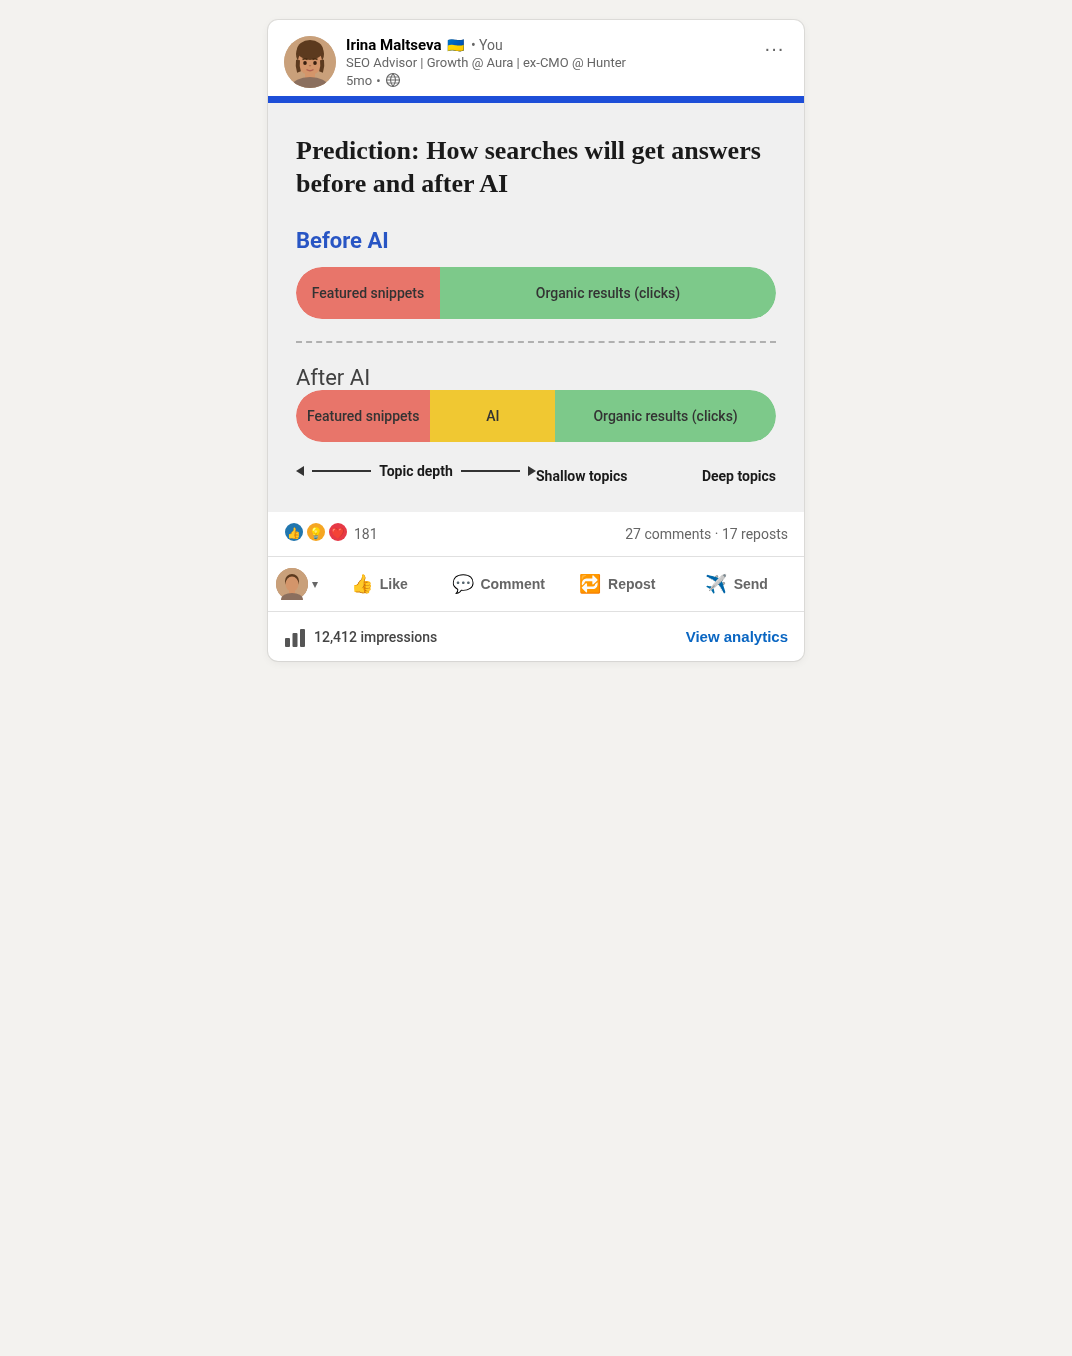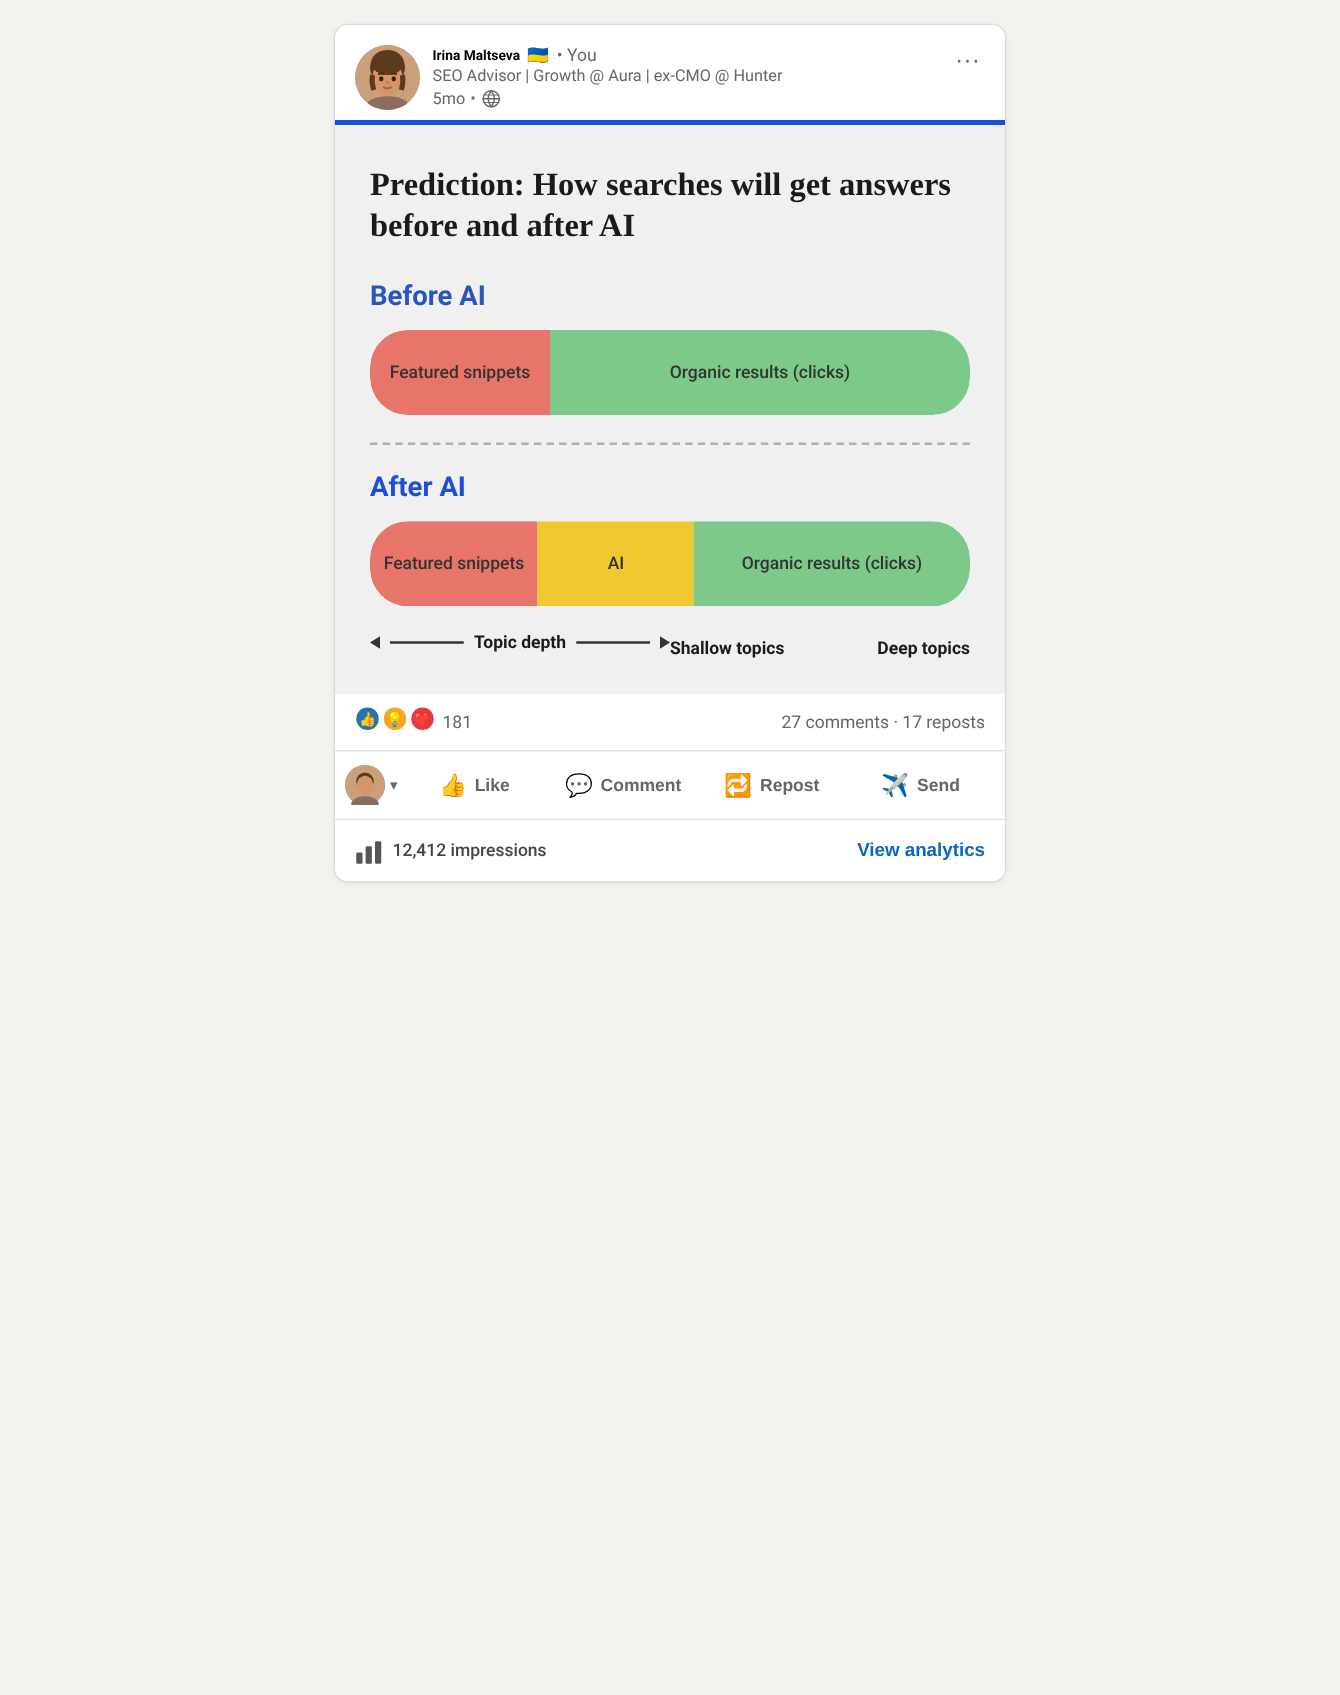--- a/index.html
+++ b/index.html
@@ -40,21 +40,21 @@
       flex: 1;
     }
     .author-name-row {
       display: flex;
       align-items: center;
       gap: 6px;
       flex-wrap: wrap;
     }
     .author-name {
       font-weight: 700;
-      font-size: 11px;
+      font-size: 15px;
       color: #000000;
     }
     .ukraine-flag {
       font-size: 14px;
     }
     .you-badge {
       color: #666;
       font-size: 14px;
       font-weight: 400;
     }
@@ -96,21 +96,21 @@
     .post-text p:last-child { margin-bottom: 0; }
     .more-link {
       color: #666;
       cursor: pointer;
     }
 
     
     .infographic {
       background: #f0f0f0;
       padding: 32px 28px 28px 28px;
-      border-top: 4px solid #1d4ed8;
+      border-top: 7px solid #1d4ed8;
     }
     .infographic-title {
       font-size: 26px;
       font-weight: 800;
       color: #1a1a1a;
       line-height: 1.25;
       margin-bottom: 28px;
       font-family: Georgia, 'Times New Roman', serif;
     }
 
@@ -118,21 +118,21 @@
     .section-label-before {
       font-size: 22px;
       font-weight: 700;
       color: #2855c4;
       margin-bottom: 14px;
     }
     .bar-row {
       display: flex;
       border-radius: 30px;
       overflow: hidden;
-      height: 68px;
+      height: 52px;
       margin-bottom: 6px;
     }
     .bar-segment {
       display: flex;
       align-items: center;
       justify-content: center;
       font-size: 14px;
       font-weight: 500;
       color: #333;
     }
@@ -149,23 +149,22 @@
 
     .divider-dashed {
       border: none;
       border-top: 2px dashed #b0b0b0;
       margin: 22px 0;
     }
 
     
     .section-label-after {
       font-size: 22px;
-      font-weight: 700;
-      color: #1d4ed8;
-      margin-bottom: 14px;
+      font-weight: 400;
+      color: #404040;
     }
     .bar-featured-after {
       background: #e8756a;
       border-radius: 30px 0 0 30px;
       flex: 0 0 28%;
     }
     .bar-ai {
       background: #f0c832;
       flex: 0 0 26%;
     }

